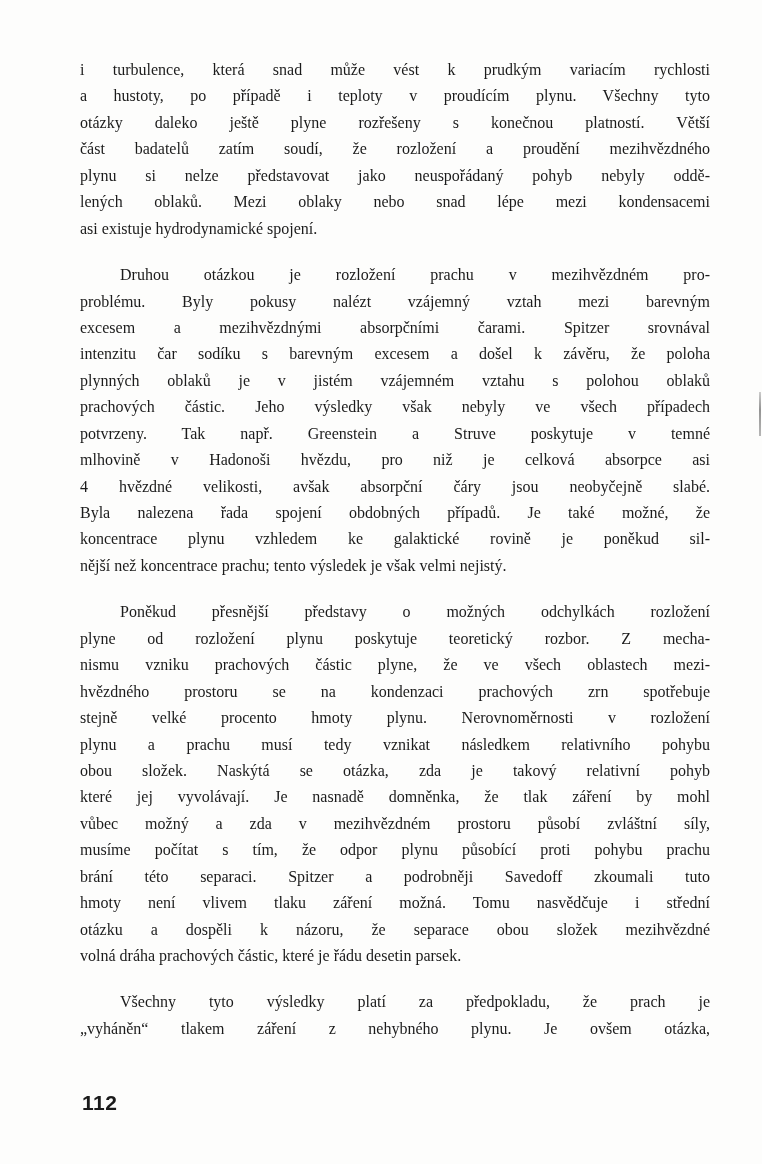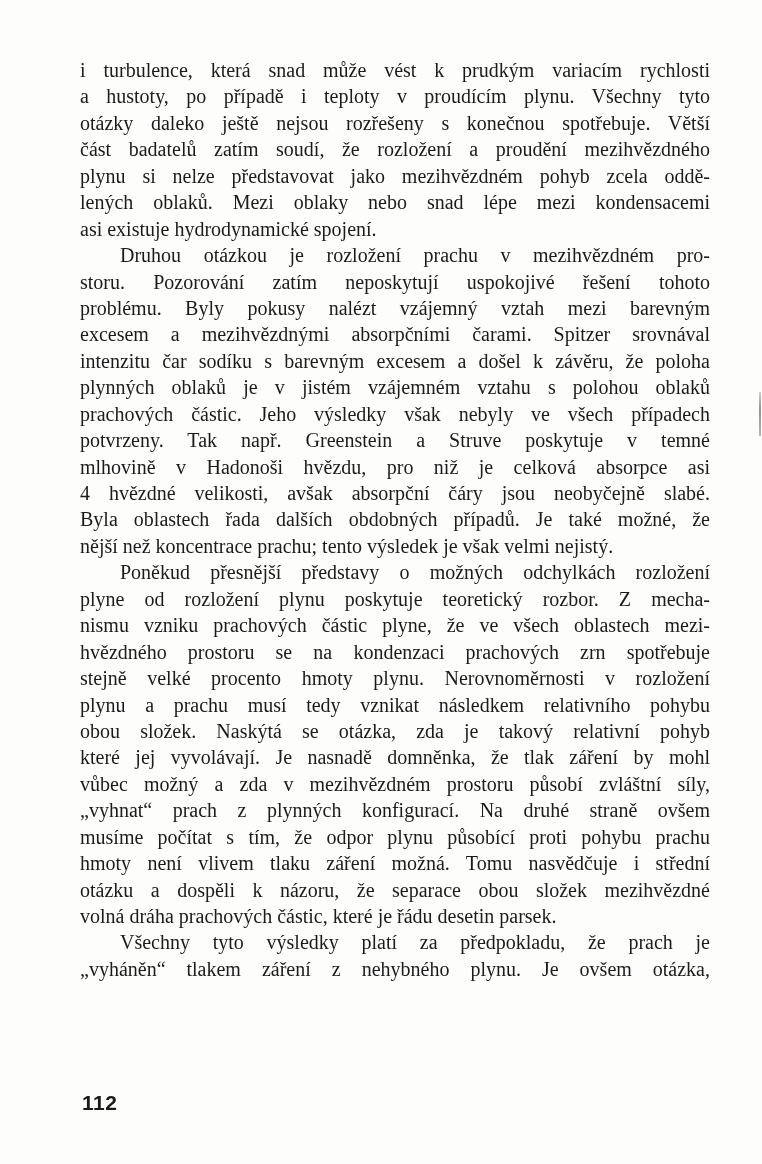--- a/index.html
+++ b/index.html
@@ -13,41 +13,42 @@
       position: relative;
       overflow: hidden;
       background: #fdfdfc;
     }
     .page {
       position: absolute;
       left: 80px;
       top: 57px;
       width: 630px;
       font-family: "Liberation Serif", serif;
-      font-size: 20px;
+      font-size: 16px;
       line-height: 26.45px;
       color: #1b1b1b;
       text-align: justify;
     }
     .para {
       margin: 0;
     }
     .line {
       display: block;
       text-align: justify;
       text-align-last: justify;
       white-space: nowrap;
       overflow: visible;
       height: 26.45px;
     }
     .line.last {
       text-align-last: left;
     }
     .line.indent {
       padding-left: 40px;
+      margin-top: 20px;
     }
     .page-number {
       position: absolute;
       left: 82px;
       top: 1091px;
       font-family: "Liberation Sans", sans-serif;
       font-weight: bold;
       font-size: 21px;
       color: #1a1a1a;
       letter-spacing: 0.5px;
@@ -62,52 +63,52 @@
       opacity: 0.7;
     }
   </style>
 </head>
 <body>
 
 <div class="page" id="page-body">
     <div class="para">
       <span class="line">i turbulence, která snad může vést k prudkým variacím rychlosti</span>
       <span class="line">a hustoty, po případě i teploty v proudícím plynu. Všechny tyto</span>
-      <span class="line">otázky daleko ještě nejsou rozřešeny s konečnou spotřebuje. Větší</span>
+      <span class="line">otázky daleko ještě plyne rozřešeny s konečnou platností. Větší</span>
       <span class="line">část badatelů zatím soudí, že rozložení a proudění mezihvězdného</span>
-      <span class="line">plynu si nelze představovat jako mezihvězdném pohyb zcela oddě-</span>
+      <span class="line">plynu si nelze představovat jako neuspořádaný pohyb nebyly oddě-</span>
       <span class="line">lených oblaků. Mezi oblaky nebo snad lépe mezi kondensacemi</span>
       <span class="line last">asi existuje hydrodynamické spojení.</span>
     </div>
     <div class="para">
       <span class="line indent">Druhou otázkou je rozložení prachu v mezihvězdném pro-</span>
-      <span class="line">storu. Pozorování zatím neposkytují uspokojivé řešení tohoto</span>
       <span class="line">problému. Byly pokusy nalézt vzájemný vztah mezi barevným</span>
       <span class="line">excesem a mezihvězdnými absorpčními čarami. Spitzer srovnával</span>
       <span class="line">intenzitu čar sodíku s barevným excesem a došel k závěru, že poloha</span>
       <span class="line">plynných oblaků je v jistém vzájemném vztahu s polohou oblaků</span>
       <span class="line">prachových částic. Jeho výsledky však nebyly ve všech případech</span>
       <span class="line">potvrzeny. Tak např. Greenstein a Struve poskytuje v temné</span>
       <span class="line">mlhovině v Hadonoši hvězdu, pro niž je celková absorpce asi</span>
       <span class="line">4 hvězdné velikosti, avšak absorpční čáry jsou neobyčejně slabé.</span>
-      <span class="line">Byla oblastech řada dalších obdobných případů. Je také možné, že</span>
+      <span class="line">Byla nalezena řada spojení obdobných případů. Je také možné, že</span>
+      <span class="line">koncentrace plynu vzhledem ke galaktické rovině je poněkud sil-</span>
       <span class="line last">nější než koncentrace prachu; tento výsledek je však velmi nejistý.</span>
     </div>
     <div class="para">
       <span class="line indent">Poněkud přesnější představy o možných odchylkách rozložení</span>
       <span class="line">plyne od rozložení plynu poskytuje teoretický rozbor. Z mecha-</span>
       <span class="line">nismu vzniku prachových částic plyne, že ve všech oblastech mezi-</span>
       <span class="line">hvězdného prostoru se na kondenzaci prachových zrn spotřebuje</span>
       <span class="line">stejně velké procento hmoty plynu. Nerovnoměrnosti v rozložení</span>
       <span class="line">plynu a prachu musí tedy vznikat následkem relativního pohybu</span>
       <span class="line">obou složek. Naskýtá se otázka, zda je takový relativní pohyb</span>
       <span class="line">které jej vyvolávají. Je nasnadě domněnka, že tlak záření by mohl</span>
       <span class="line">vůbec možný a zda v mezihvězdném prostoru působí zvláštní síly,</span>
-      <span class="line">„vyhnat“ prach z plynných konfigurací. Na druhé straně ovšem</span>
       <span class="line">musíme počítat s tím, že odpor plynu působící proti pohybu prachu</span>
+      <span class="line">brání této separaci. Spitzer a podrobněji Savedoff zkoumali tuto</span>
       <span class="line">hmoty není vlivem tlaku záření možná. Tomu nasvědčuje i střední</span>
       <span class="line">otázku a dospěli k názoru, že separace obou složek mezihvězdné</span>
       <span class="line last">volná dráha prachových částic, které je řádu desetin parsek.</span>
     </div>
     <div class="para">
       <span class="line indent">Všechny tyto výsledky platí za předpokladu, že prach je</span>
       <span class="line">„vyháněn“ tlakem záření z nehybného plynu. Je ovšem otázka,</span>
     </div>
   </div>
 

